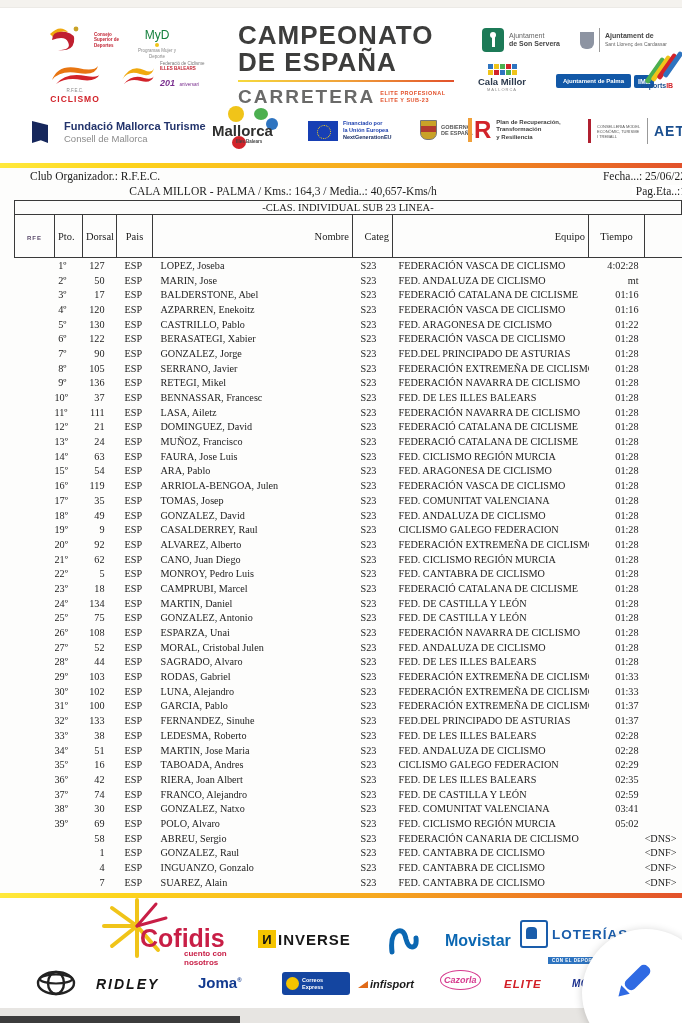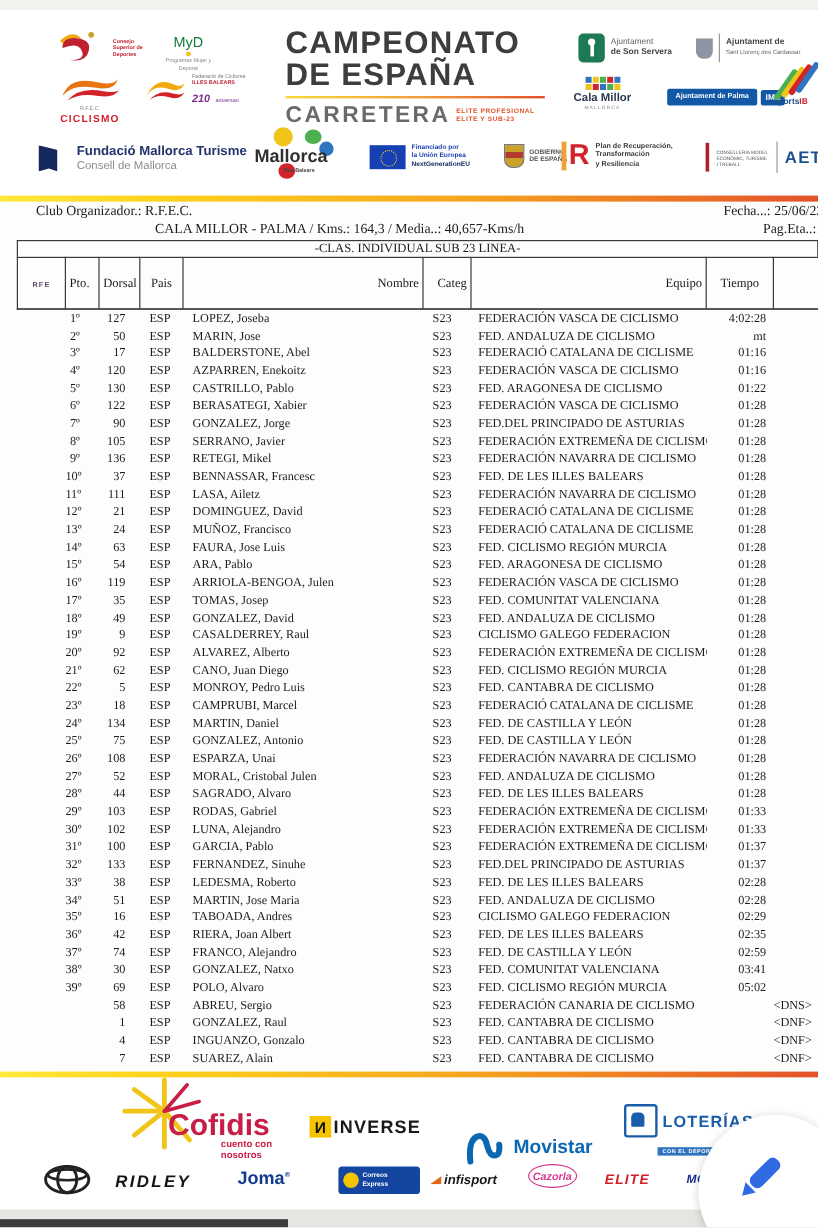--- a/index.html
+++ b/index.html
@@ -122,21 +122,21 @@
   .cofidis{width:160px;height:64px;position:relative;}
   .cofidis svg{position:absolute;left:0;top:-6px;}
   .cofidis-word{position:absolute;left:48px;top:22px;font-size:25px;font-weight:900;color:#c81e46;}
   .cofidis-tag{position:absolute;left:92px;top:48px;font-size:8px;font-weight:bold;color:#c81e46;line-height:8.5px;}
 
   .inverse{display:flex;align-items:center;gap:2px;}
   .inverse-box{width:18px;height:18px;background:#f5c400;color:#111;font-weight:900;font-size:13px;
                display:flex;align-items:center;justify-content:center;}
   .inverse-word{font-size:15px;font-weight:900;color:#181818;letter-spacing:1px;}
 
-  .movistar{display:flex;align-items:center;gap:6px;margin-top:16px;}
+  .movistar{display:flex;align-items:center;gap:23px;}
   .movistar-word{font-size:16px;font-weight:bold;color:#0b67b2;}
 
   .loterias{text-align:left;}
   .lot-row{display:flex;align-items:center;gap:4px;}
   .lot-box{width:24px;height:24px;border:2.5px solid #1a5dab;border-radius:3px;position:relative;}
   .lot-box:before{content:"";position:absolute;left:4px;top:5px;width:11px;height:12px;background:#1a5dab;
                   border-radius:4px 4px 1px 1px;}
   .lot-word{font-size:13.5px;font-weight:900;color:#1a5dab;letter-spacing:1px;}
   .lot-tag{margin:2px 0 0 28px;background:#2e74c0;color:#fff;font-size:4.5px;font-weight:bold;
            padding:1px 4px;display:inline-block;letter-spacing:.5px;}
@@ -230,21 +230,21 @@
 
     <div class="hl logo-row" style="left:120px;top:52px;">
       <svg width="36" height="30" viewBox="0 0 36 30">
         <path d="M2 20 q8 -16 22 -10 q8 4 10 -2 q-2 10 -14 6 q-12 -4 -18 6z" fill="#f0a90f"></path>
         <path d="M4 24 q8 -10 20 -6 q8 2 10 -2 q-3 8 -13 5 q-11 -3 -17 3z" fill="#d2232a"></path>
       </svg>
       <div>
         <div class="cap" style="color:#777;">Federació de Ciclisme</div>
         <div class="cap" style="color:#c01f2f;font-weight:bold;">ILLES BALEARS</div>
         <div>
-          <span class="illes-125">210</span>
+          <span class="illes-125">201</span>
           <span class="cap" style="color:#7a2f8f;">aniversari</span>
         </div>
       </div>
     </div>
 
     <div class="hl calamillor" style="left:478px;top:56px;">
       <div class="cm-squares">
         <i style="background:#2e74c0"></i>
           <i style="background:#f0c419"></i>
           <i style="background:#4caf50"></i>

